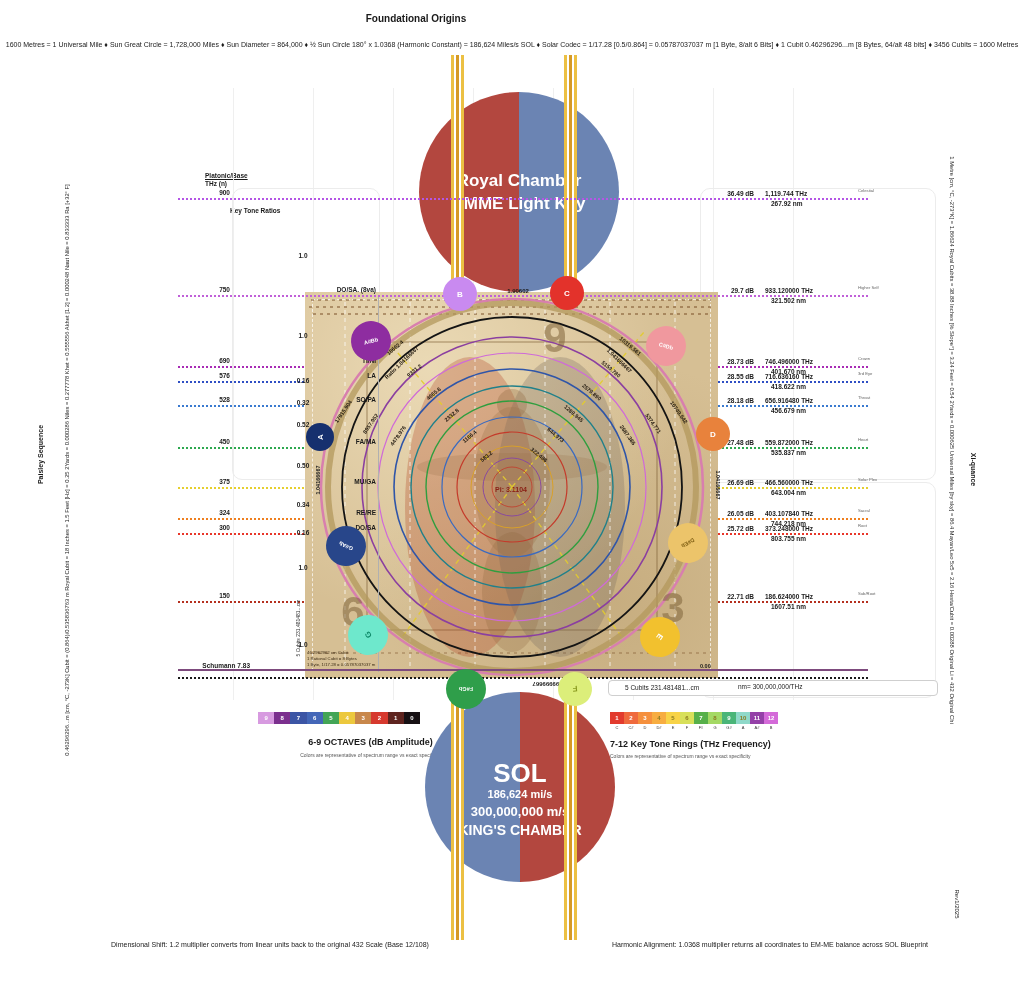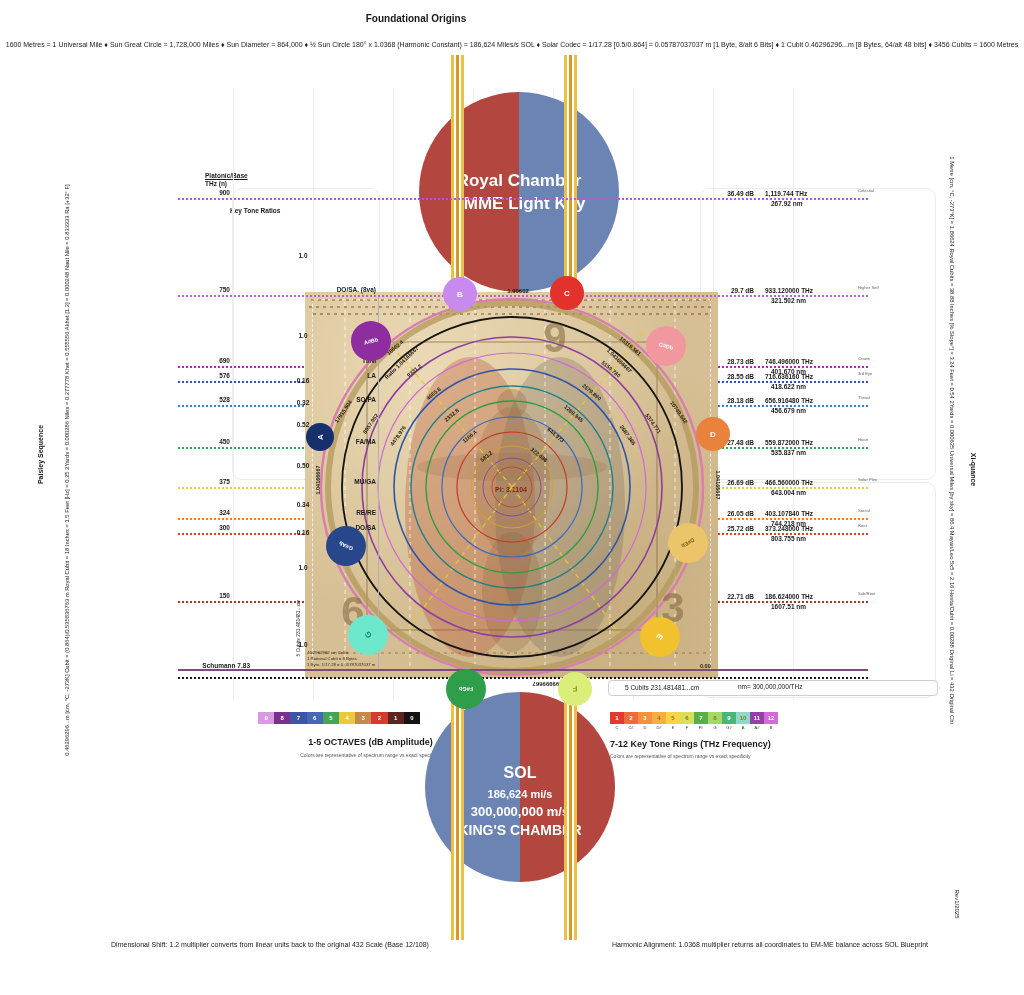--- a/index.html
+++ b/index.html
@@ -41,21 +41,21 @@
 
   <div class="abs rot-r" style="left:572px;top:437px;width:760px;text-align:center;font-size:5.8px;white-space:nowrap;">1 Metre [cm, °C, -273°K] = 1.86624 Royal Cubits = 38.88 Inches [% Slope°] = 3.24 Feet = 0.54 2Yards = 0.000625 Universal Miles [by sky] = 86.4 Mayan/Leo 5x5 = 2.16 Hesta/Cubit = 0.00288 Original Li = 432 Original Chi</div>
   <div class="abs rot-r" style="left:873px;top:466px;width:200px;text-align:center;font-size:7px;font-weight:bold;">Xi-quance</div>
   <div class="abs rot-r" style="left:907px;top:901px;width:100px;text-align:center;font-size:6px;">Rev1/2025</div>
 
   <div class="abs bigcircle" id="top-circle" style="left: 419px; top: 92px; width: 200px; height: 200px; font-size: 17px; line-height: 23px; background: linear-gradient(90deg, rgb(179, 71, 63) 50%, rgb(107, 132, 179) 50%);">
     <div>Royal Chamber</div>
     <div>EMME Light Key</div>
   </div>
   <div class="abs bigcircle" id="bottom-circle" style="left: 425px; top: 692px; width: 190px; height: 190px; background: linear-gradient(90deg, rgb(107, 132, 179) 50%, rgb(179, 71, 63) 50%);">
-    <div style="font-size:16px;line-height:24px;margin-top:26px;">SOL</div>
+    <div style="font-size:26px;line-height:24px;margin-top:26px;">SOL</div>
     <div style="font-size:11px;line-height:18px;">186,624 mi/s</div>
     <div style="font-size:13px;line-height:18px;">300,000,000 m/s</div>
     <div style="font-size:14px;line-height:19px;">KING'S CHAMBER</div>
   </div>
 
   <div class="abs" style="left:205px;top:172px;width:90px;font-size:6.5px;font-weight:bold;text-decoration:underline;">Platonic/Base</div>
   <div class="abs" style="left:205px;top:180px;width:90px;font-size:6.5px;font-weight:bold;">THz (n)</div>
   <div class="abs" style="left:230px;top:207px;width:100px;font-size:6.5px;font-weight:bold;">Key Tone Ratios</div>
 
   <div class="abs" style="left:150px;top:662px;width:100px;text-align:right;font-size:6.5px;font-weight:bold;z-index:6;">Schumann 7.83</div>
@@ -144,21 +144,21 @@
       <div class="tinybox">46.2962962 cm Cubit</div>
       <div class="tinybox">1 Rational Cubit = 8 Bytes</div>
       <div class="tinybox">1 Byte, 1/17.28 = 0.05787037037 m</div>
     </div>
   <div class="abs cubitsbox" style="left:608px;top:680px;width:330px;height:16px;">
     <span>5 Cubits  231.481481...cm</span>
   </div>
   <div class="abs" style="left:378px;top:296px;width:1px;height:376px;background:#b0b0b0;z-index:4;"></div>
 
   <div class="abs" id="legend-left-strip" style="left:258px;top:712px;z-index:1;"></div>
-  <div class="abs ctr legend-title" style="left:243px;top:737px;width:255px;">1-5 OCTAVES (dB Amplitude)</div>
+  <div class="abs ctr legend-title" style="left:243px;top:737px;width:255px;">6-9 OCTAVES (dB Amplitude)</div>
   <div class="abs ctr legend-cap" style="left:243px;top:752px;width:255px;">Colors are representative of spectrum range vs exact specificity</div>
 
   <div class="abs" id="legend-right-strip" style="left:610px;top:712px;z-index:1;"></div>
   <div class="abs legend-title" style="left:610px;top:739px;width:255px;">7-12 Key Tone Rings (THz Frequency)</div>
   <div class="abs legend-cap" style="left:610px;top:753px;width:255px;">Colors are representative of spectrum range vs exact specificity</div>
 
   <div class="abs ctr footer" style="left:20px;top:941px;width:500px;">Dimensional Shift:  1.2 multiplier converts from linear units back to the original 432 Scale (Base 12/108)</div>
   <div class="abs ctr footer" style="left:540px;top:941px;width:460px;">Harmonic Alignment: 1.0368 multiplier returns all coordinates to EM-ME balance across SOL Blueprint</div>
 <div style="position: absolute; left: 233px; top: 88px; width: 1px; height: 612px; background: rgb(239, 239, 239); z-index: 0;"></div>
     <div style="position: absolute; left: 313px; top: 88px; width: 1px; height: 612px; background: rgb(239, 239, 239); z-index: 0;"></div>

